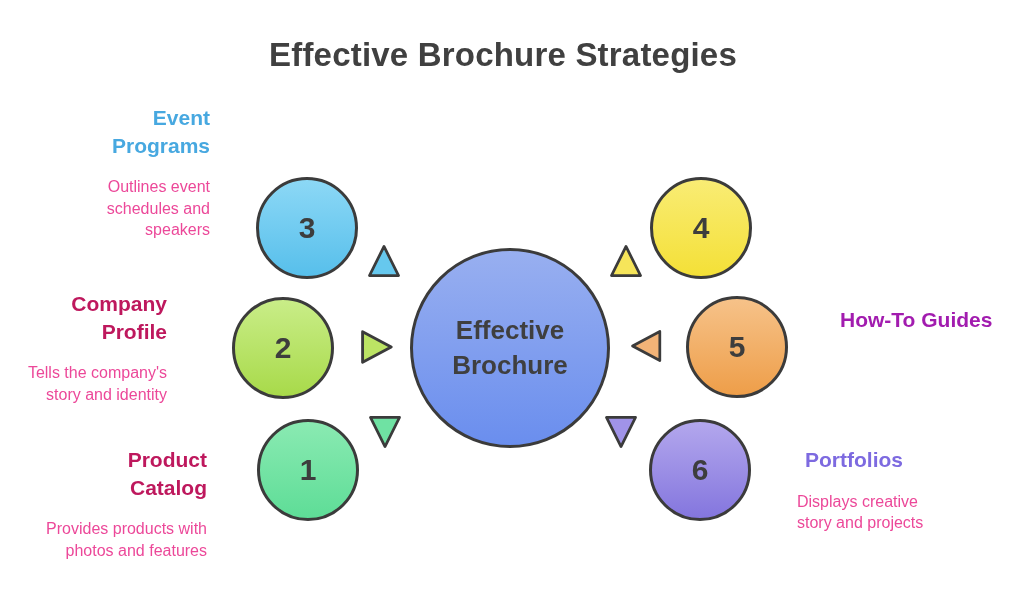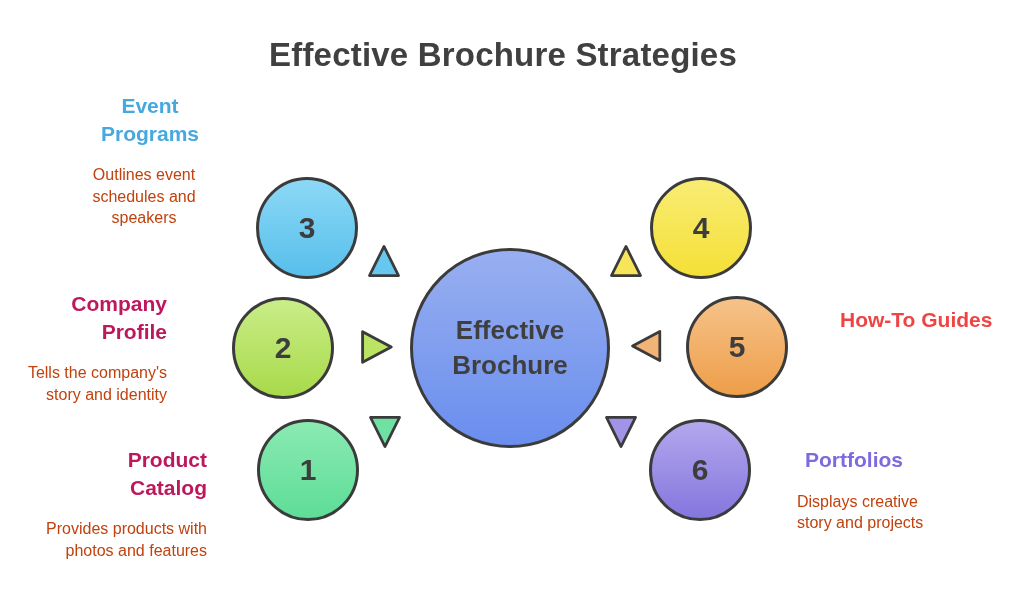--- a/index.html
+++ b/index.html
@@ -41,35 +41,35 @@
   
   .block{position:absolute;}
   .block.left{text-align:right;}
   .block.right{text-align:left;}
   .heading{
     font-size:21px;font-weight:bold;line-height:1.32;
   }
   .block.left .heading{margin-left:auto;}
   .desc{
     margin-top:17px;
-    font-size:16px;color:#c2410c;line-height:1.32;
+    font-size:16px;color:#ec4899;line-height:1.32;
   }
   .nowrap{white-space:nowrap;}
   
   .tri{position:absolute;width:40px;height:40px;}
   .tri svg{display:block;width:100%;height:100%;}
   .tri polygon{stroke:#3b3b3b;stroke-width:3;stroke-linejoin:round;}
   
   #circle-3{left:256px;top:177px;}
   #circle-2{left:232px;top:297px;}
   #circle-1{left:257px;top:419px;}
   #circle-4{left:650px;top:177px;}
   #circle-5{left:686px;top:296px;}
   #circle-6{left:649px;top:419px;}
-  #block-event{right:814px;top:92px;width:132px;text-align:center;}
+  #block-event{right:814px;top:104px;width:132px;}
   #block-event .heading{width:120px;}
   #block-company{right:857px;top:290px;width:152px;}
   #block-company .heading{width:122px;}
   #block-product{right:817px;top:446px;width:172px;}
   #block-product .heading{width:110px;}
   #block-promotions{left:797px;top:162px;width:170px;}
   #block-howto{left:840px;top:306px;width:148px;}
   #block-portfolios{left:797px;top:446px;width:160px;}
   #tri-blue{left:364px;top:241px;}
   #tri-lime{left:353px;top:326px;width:44px;height:42px;}
@@ -95,21 +95,21 @@
     <div class="desc">Tells the company's story and identity</div>
   </div>
 
   <div class="block left" id="block-product">
     <div class="heading" style="color: #be185d;">Product Catalog</div>
     <div class="desc">Provides products with photos and features</div>
   </div>
 
 
   <div class="block right" id="block-howto">
-    <div class="heading nowrap" style="color: #ef4444; text-align: center;">How-To Guides</div>
+    <div class="heading nowrap" style="color: #a21caf; text-align: center;">How-To Guides</div>
   </div>
 
   <div class="block right" id="block-portfolios">
     <div class="heading" style="color: rgb(125, 106, 224); margin-left: 8px;">Portfolios</div>
     <div class="desc">Displays creative story and projects</div>
   </div>
 
   <div class="circle" id="circle-3" style="--c1: #8cd8f6; --c2: #57bfeb;">
     <span class="num">3</span>
   </div>

